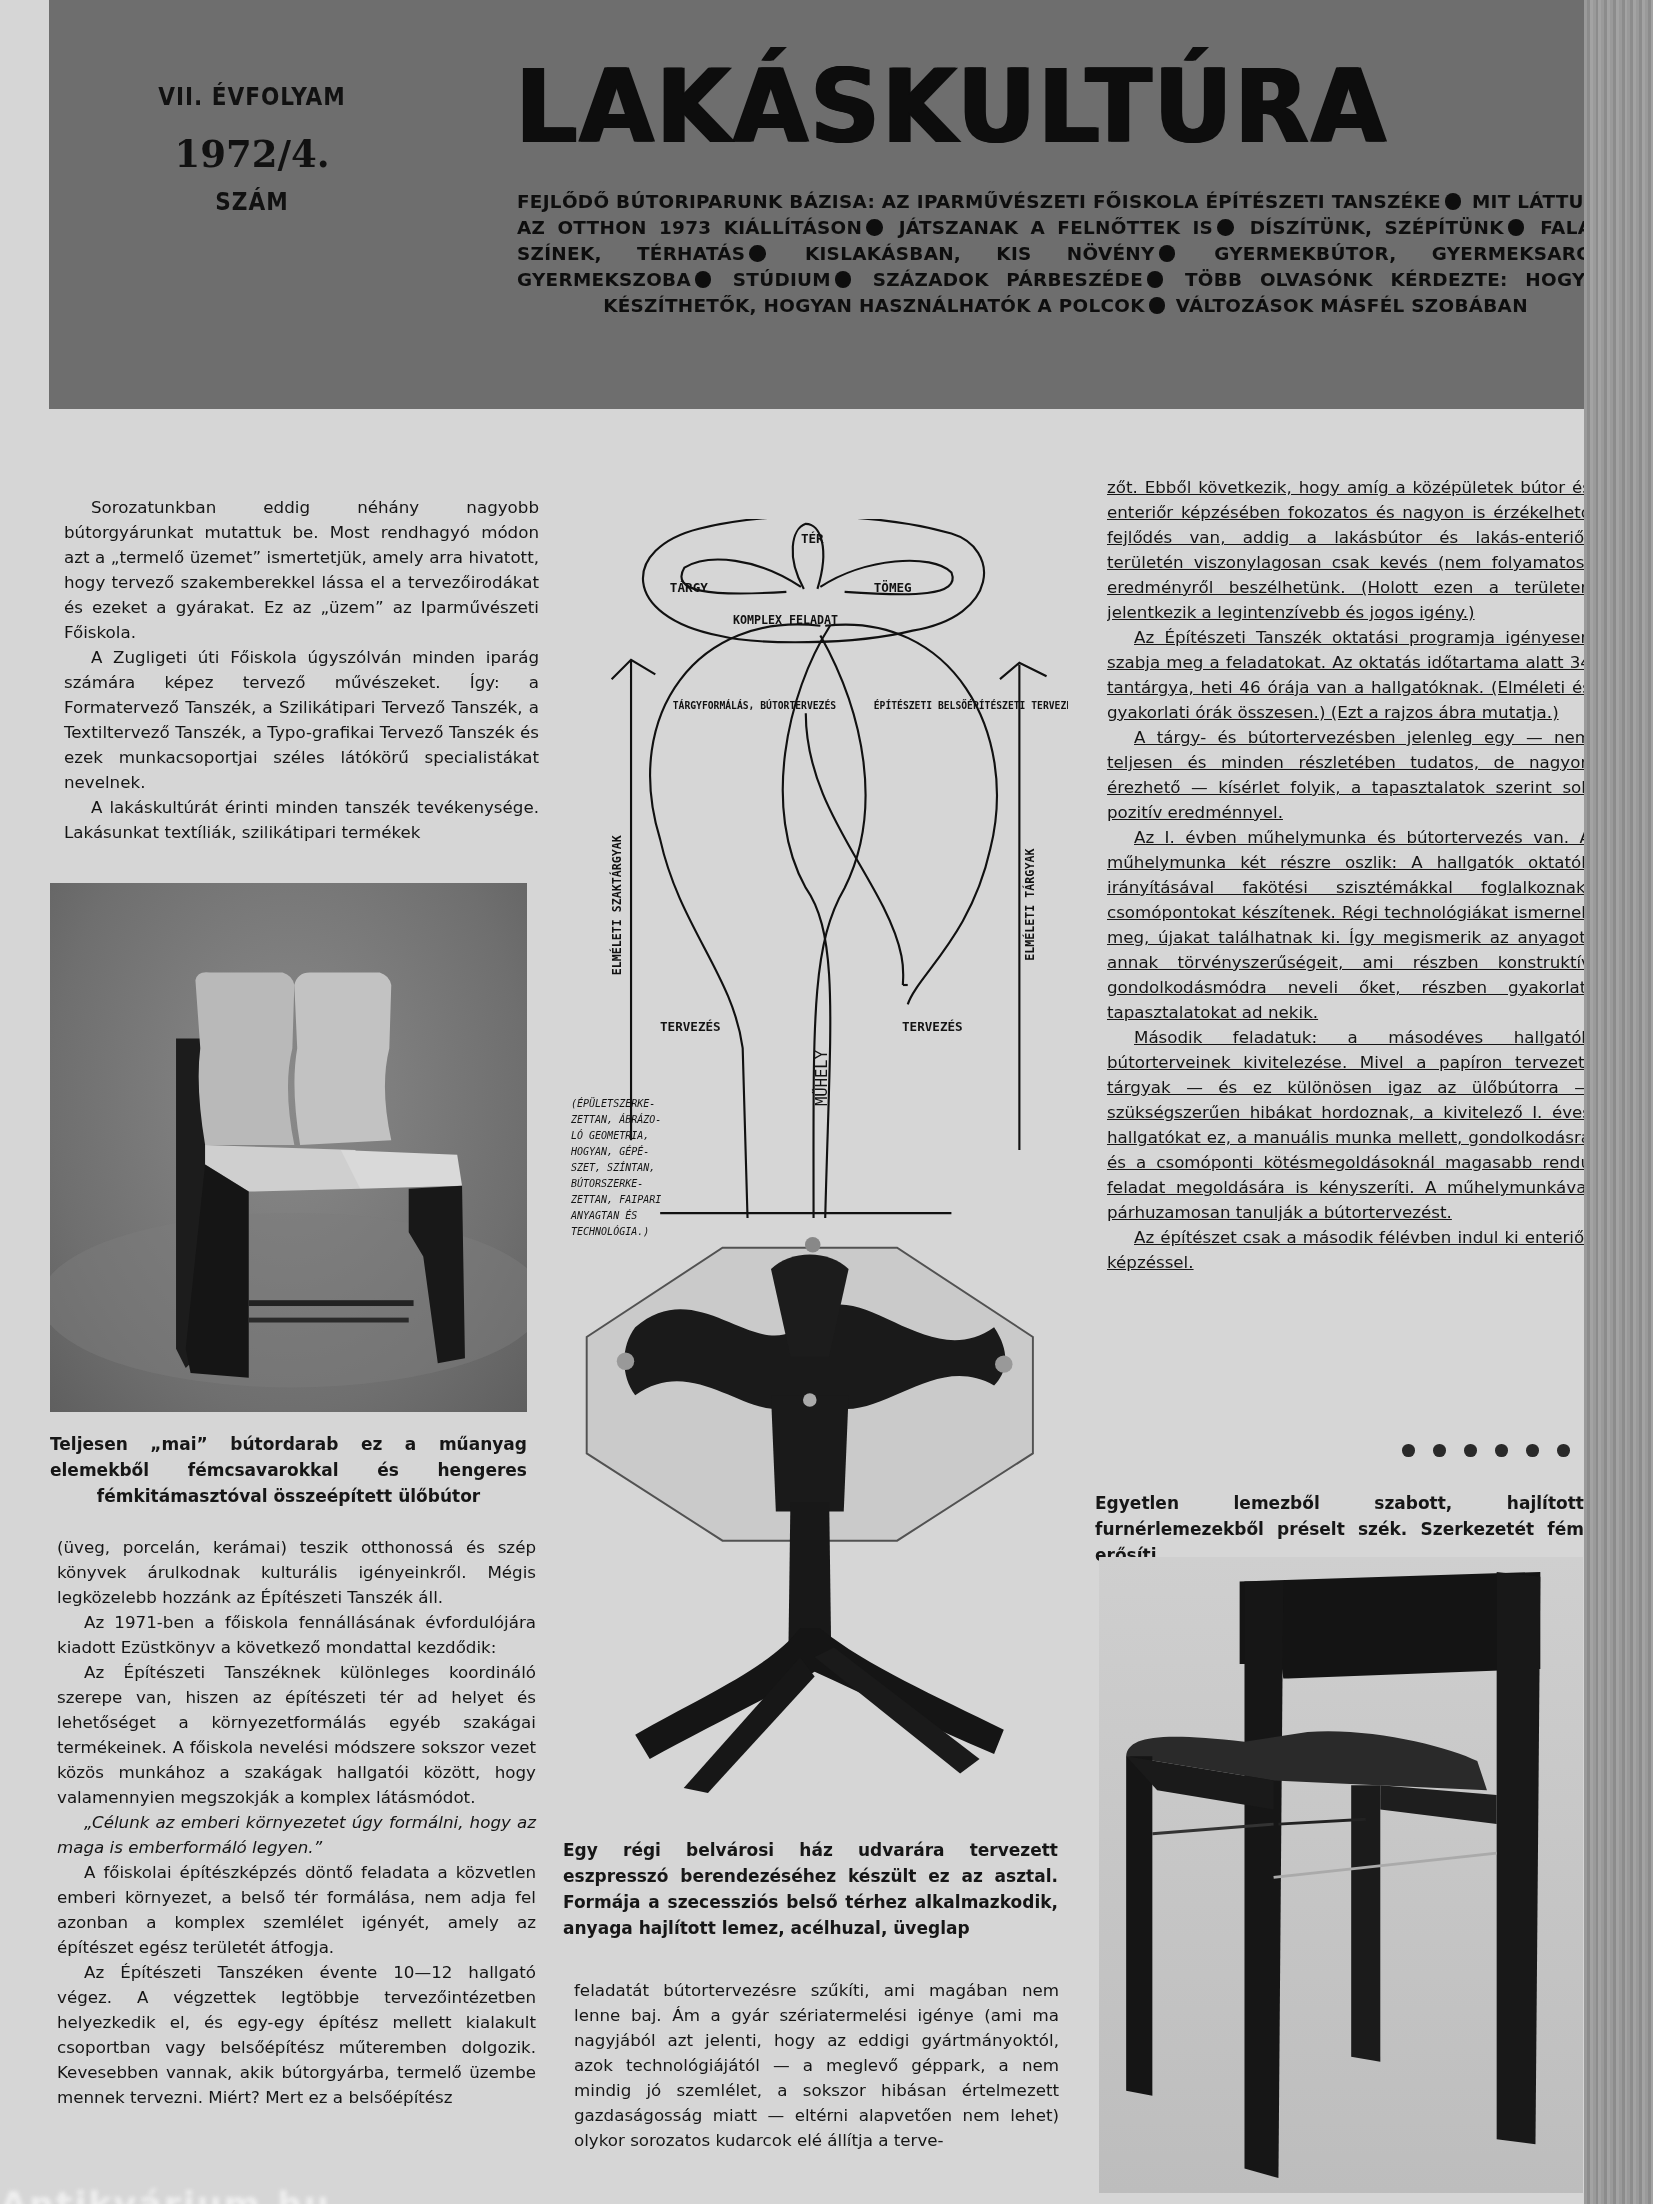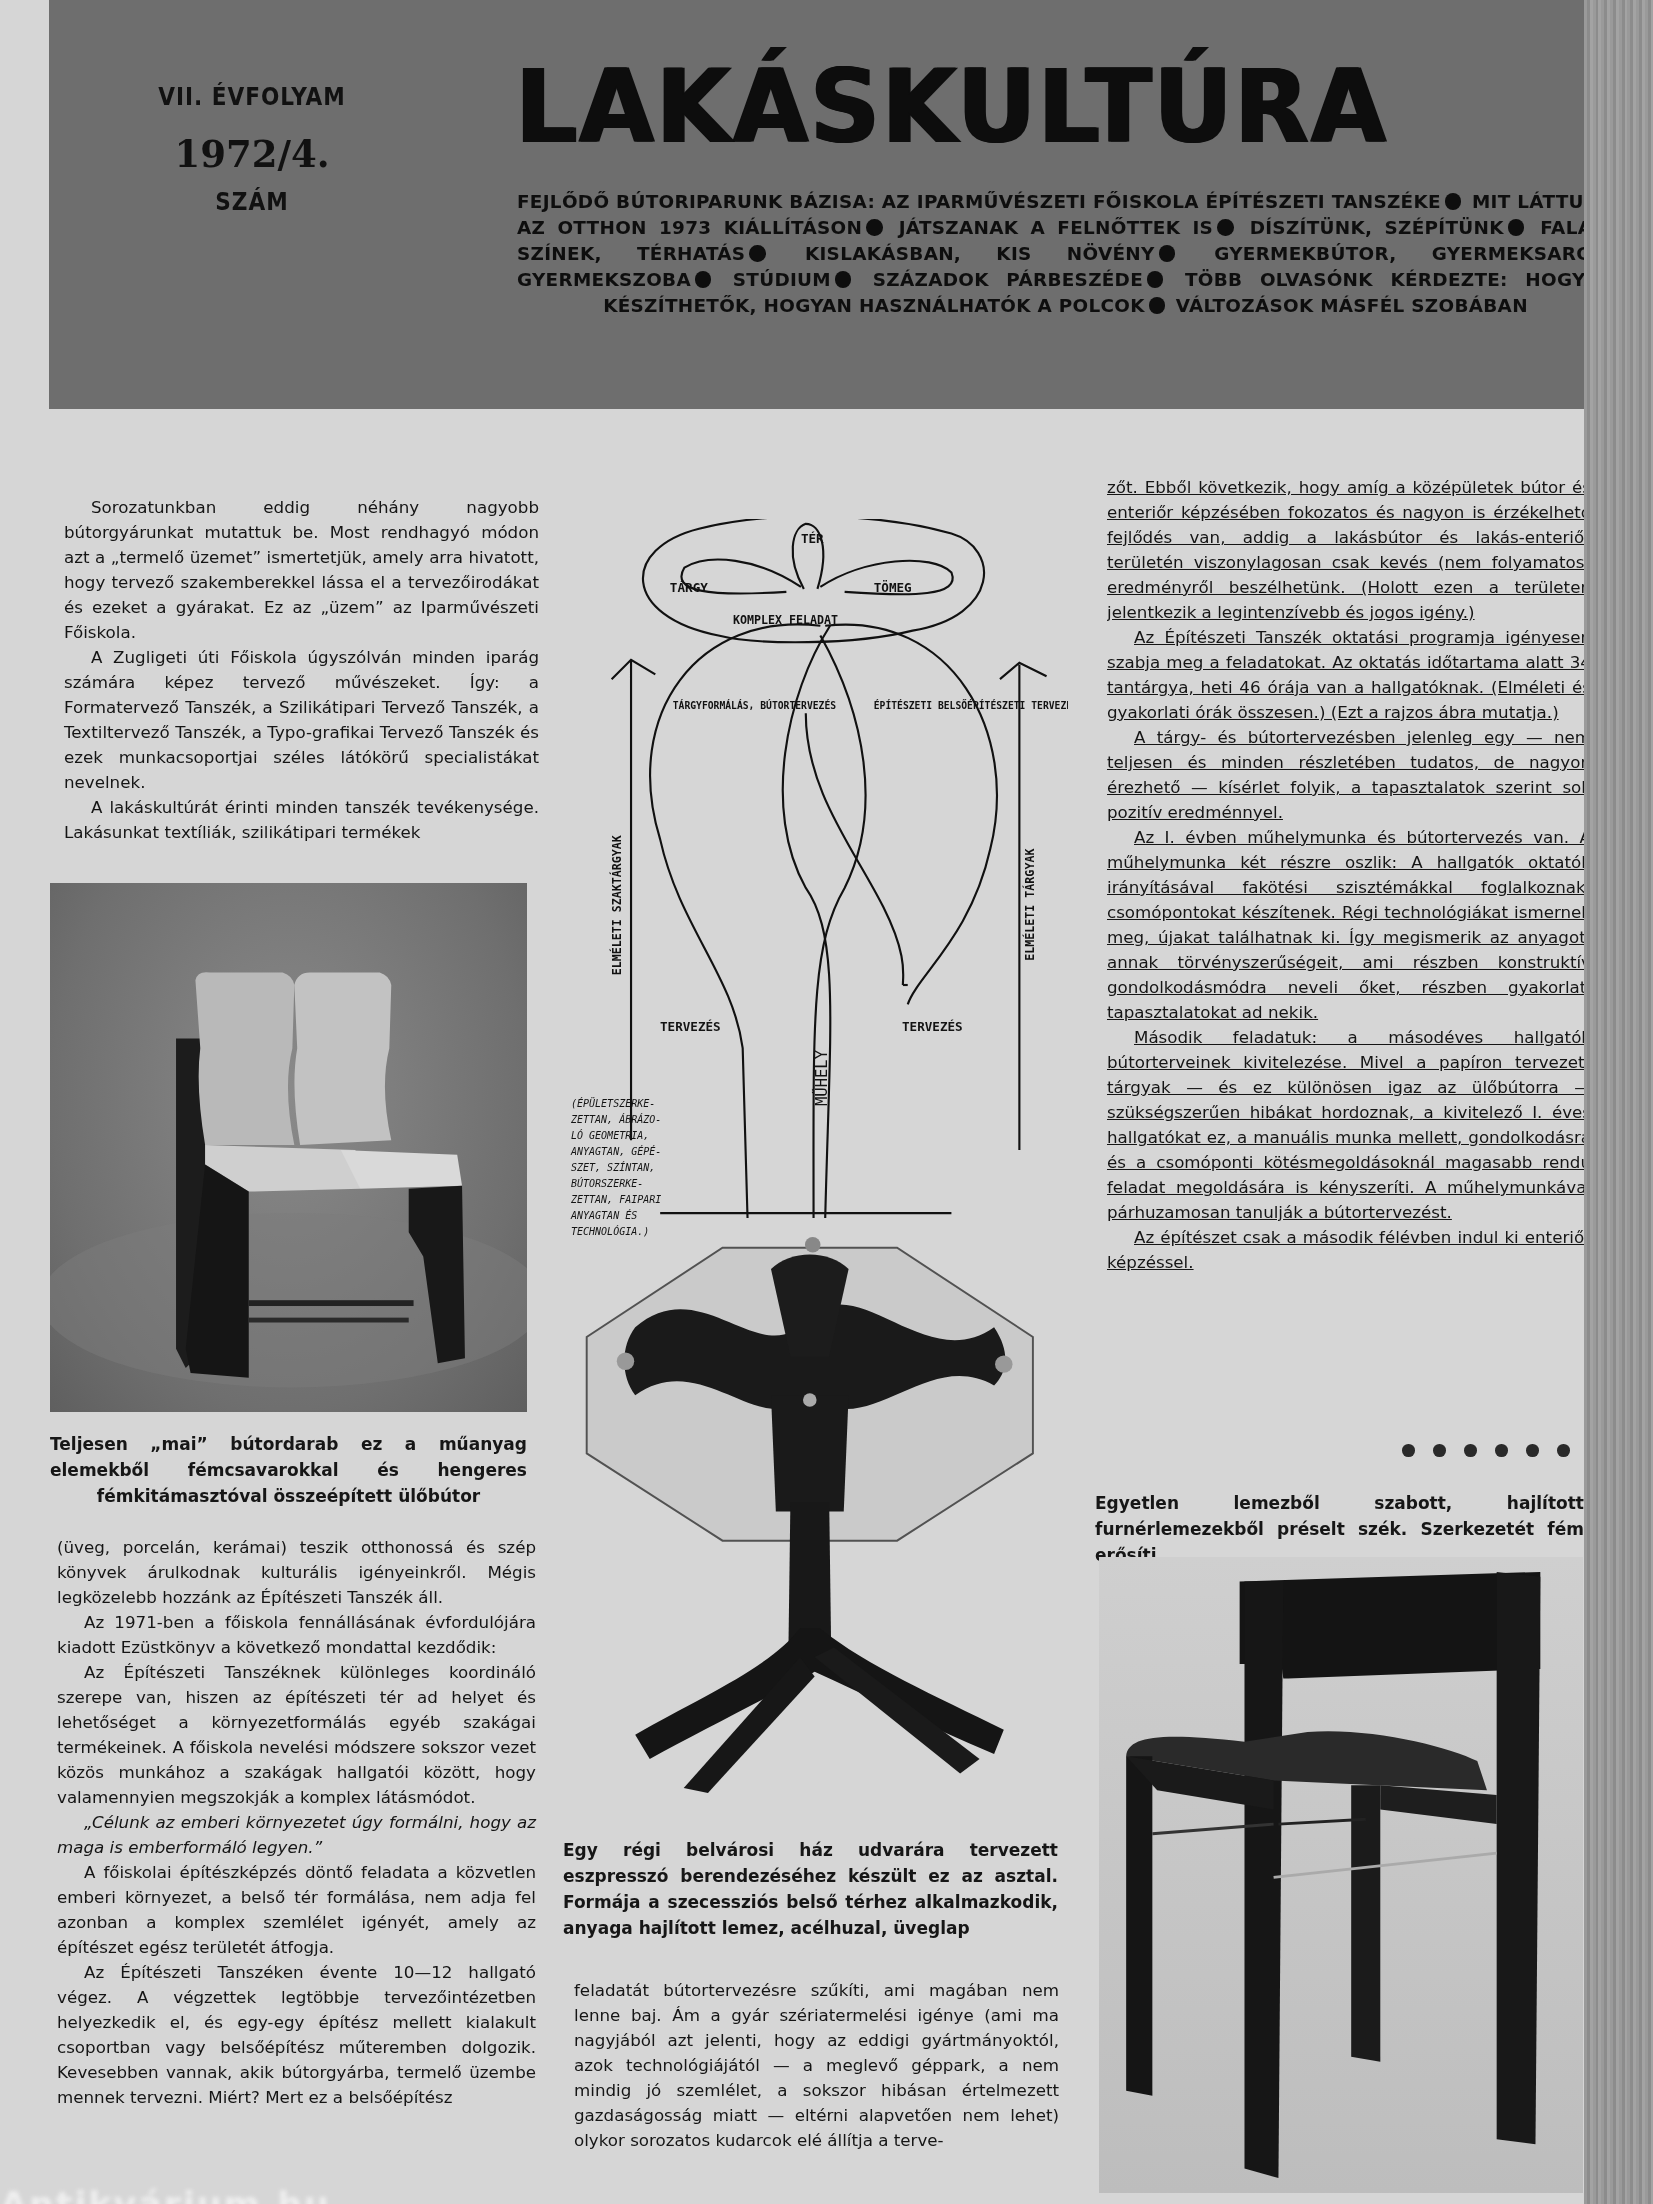--- a/index.html
+++ b/index.html
@@ -147,21 +147,21 @@
     </svg>
   </div>
 
   <div style="position:absolute; left:660px; top:1019px; font-family:'DejaVu Sans Mono',monospace; font-weight:bold; font-size:12.6px;">TERVEZÉS</div>
   <div style="position:absolute; left:902px; top:1019px; font-family:'DejaVu Sans Mono',monospace; font-weight:bold; font-size:12.6px;">TERVEZÉS</div>
   <div style="position:absolute; left:813px; top:1106px; transform:rotate(-90deg); transform-origin:left top; font-family:'DejaVu Sans Mono',monospace; font-size:15.5px;">MŰHELY</div>
   <div style="position:absolute; left:571px; top:1096px; font-family:'DejaVu Sans Mono',monospace; font-style:italic; font-size:10px; line-height:16px;">
     <div>(ÉPÜLETSZERKE-</div>
     <div>ZETTAN, ÁBRÁZO-</div>
     <div>LÓ GEOMETRIA,</div>
-    <div>ANYAGTAN, GÉPÉ-</div>
+    <div>HOGYAN, GÉPÉ-</div>
     <div>SZET, SZÍNTAN,</div>
     <div>BÚTORSZERKE-</div>
     <div>ZETTAN, FAIPARI</div>
     <div>ANYAGTAN ÉS</div>
     <div>TECHNOLÓGIA.)</div>
   </div>
 
   <div class="photo photo2">
     <svg width="485" height="568" viewBox="0 0 500 585">
       <polygon points="150,18 330,18 470,110 470,230 330,320 150,320 10,230 10,110" fill="#c9c9c9" stroke="#444" stroke-width="2" opacity="0.9"></polygon>

